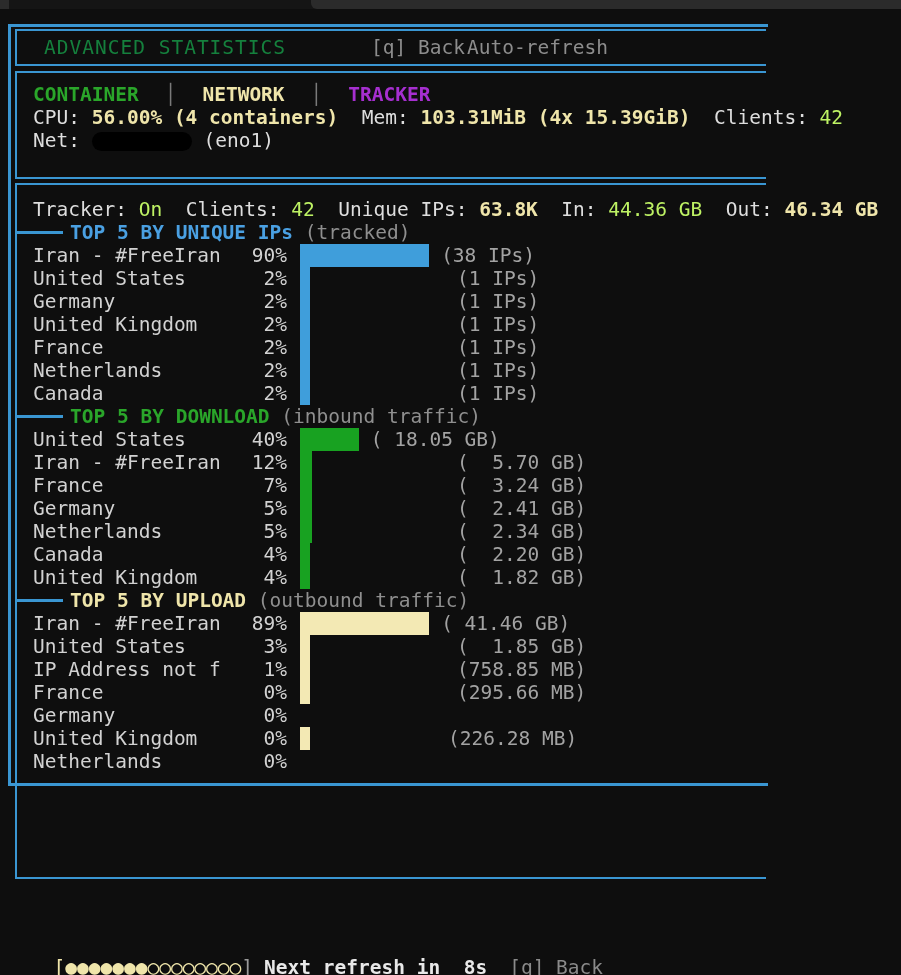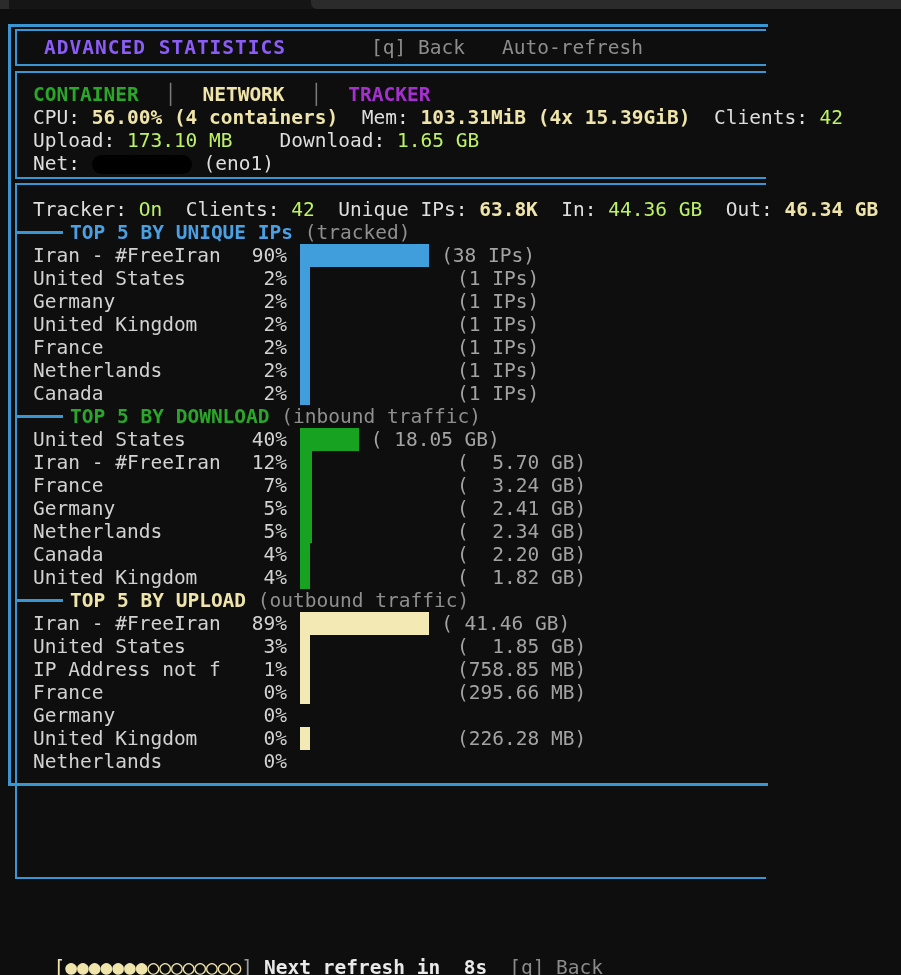--- a/index.html
+++ b/index.html
@@ -17,24 +17,24 @@
     border-left:3px solid #3a96d2;border-top:3px solid #3a96d2;border-bottom:3px solid #3a96d2;}
 
   .box{position:absolute;left:15px;width:751px;box-sizing:border-box;
     border:2px solid #3a96d2;border-right:none;overflow:visible;}
   .box1{top:29px;height:37px;padding-left:27px;line-height:33px;position:absolute;}
   .box2{top:71px;height:108px;padding:10px 0 0 16px;}
   .box3{top:183px;height:696px;padding:13px 0 0 16px;}
 
   .row{height:23px;white-space:pre;position:relative;}
 
-  .title-text{font-weight:bold;color:#8b5cf6;letter-spacing:1px;}
+  .title-text{font-weight:normal;color:#15803d;letter-spacing:1px;}
   .hint{position:absolute;color:#8d8d8d;top:0;}
   .hint-back{left:354px;}
-  .hint-auto{left:485px;}
+  .hint-auto{left:450px;}
 
   .tab{font-weight:bold;}
   .tc-green{color:#2aa62a;}
   .tc-cream{color:#efe5aa;}
   .tc-purple{color:#a62fd0;}
   .tc-blue{color:#4aa0e2;}
   .tab-sep{color:#7a7a7a;margin:0 26px;}
 
   .sg-w{color:#dedede;}
   .sg-g{color:#bef264;text-align:center;}
@@ -72,21 +72,20 @@
 
 <div class="box box1">
   <span class="title-text">ADVANCED STATISTICS</span>
   <span class="hint hint-back">[q] Back</span>
   <span class="hint hint-auto">Auto-refresh</span>
 </div>
 
 <div class="box box2">
   <div class="row" id="tabs-row"><span class="tab tc-green">CONTAINER</span><span class="tab-sep">│</span><span class="tab tc-cream">NETWORK</span><span class="tab-sep">│</span><span class="tab tc-purple">TRACKER</span></div>
   <div class="row" id="line-cpu"><span class="sg-w">CPU: </span><span class="sg-c">56.00% (4 containers)</span><span class="sg-w">  Mem: </span><span class="sg-c">103.31MiB (4x 15.39GiB)</span><span class="sg-w">  Clients: </span><span class="sg-g">42</span></div>
-  <div class="row" id="line-transfer"><span class="sg-w">Upload: </span><span class="sg-g">173.10 MB</span><span class="sg-w">    Download: </span><span class="sg-g">1.65 GB</span></div>
   <div class="row" id="line-net"><span class="sg-w">Net: </span><span class="blob"></span><span class="sg-w"> (eno1)</span></div>
 </div>
 
 <div class="box box3">
   <div class="row" id="line-tracker"><span class="sg-w">Tracker: </span><span class="sg-g">On</span><span class="sg-w">  Clients: </span><span class="sg-g">42</span><span class="sg-w">  Unique IPs: </span><span class="sg-c">63.8K</span><span class="sg-w">  In: </span><span class="sg-g">44.36 GB</span><span class="sg-w">  Out: </span><span class="sg-c">46.34 GB</span></div>
   <div id="charts">
       <div>
         <div class="chart-header"><span class="dash"></span><span class="ch-title tc-blue">TOP 5 BY UNIQUE IPs</span><span class="ch-sub"> (tracked)</span></div>
         <div class="c-row"><span class="c-name">Iran - #FreeIran</span><span class="c-pct">90%</span><span class="c-barcell"><span class="c-bar" style="display: block; width: 129.14px; background: rgb(63, 158, 219);"></span><span class="c-val" style="left: 141.14px;">(38 IPs)</span></span></div>
         <div class="c-row"><span class="c-name">United States</span><span class="c-pct">2%</span><span class="c-barcell"><span class="c-bar" style="display: block; width: 9.5px; background: rgb(63, 158, 219);"></span><span class="c-val" style="left: 157px;">(1 IPs)</span></span></div>
@@ -106,21 +105,21 @@
         <div class="c-row"><span class="c-name">Canada</span><span class="c-pct">4%</span><span class="c-barcell"><span class="c-bar" style="display: block; width: 9.5px; background: rgb(24, 162, 33);"></span><span class="c-val" style="left: 157px;">(  2.20 GB)</span></span></div>
         <div class="c-row"><span class="c-name">United Kingdom</span><span class="c-pct">4%</span><span class="c-barcell"><span class="c-bar" style="display: block; width: 9.5px; background: rgb(24, 162, 33);"></span><span class="c-val" style="left: 157px;">(  1.82 GB)</span></span></div>
       </div>
       <div>
         <div class="chart-header"><span class="dash"></span><span class="ch-title tc-cream">TOP 5 BY UPLOAD</span><span class="ch-sub"> (outbound traffic)</span></div>
         <div class="c-row"><span class="c-name">Iran - #FreeIran</span><span class="c-pct">89%</span><span class="c-barcell"><span class="c-bar" style="display: block; width: 129.14px; background: rgb(243, 233, 180);"></span><span class="c-val" style="left: 141.14px;">( 41.46 GB)</span></span></div>
         <div class="c-row"><span class="c-name">United States</span><span class="c-pct">3%</span><span class="c-barcell"><span class="c-bar" style="display: block; width: 9.5px; background: rgb(243, 233, 180);"></span><span class="c-val" style="left: 157px;">(  1.85 GB)</span></span></div>
         <div class="c-row"><span class="c-name">IP Address not f</span><span class="c-pct">1%</span><span class="c-barcell"><span class="c-bar" style="display: block; width: 9.5px; background: rgb(243, 233, 180);"></span><span class="c-val" style="left: 157px;">(758.85 MB)</span></span></div>
         <div class="c-row"><span class="c-name">France</span><span class="c-pct">0%</span><span class="c-barcell"><span class="c-bar" style="display: block; width: 9.5px; background: rgb(243, 233, 180);"></span><span class="c-val" style="left: 157px;">(295.66 MB)</span></span></div>
         <div class="c-row"><span class="c-name">Germany</span><span class="c-pct">0%</span></div>
-        <div class="c-row"><span class="c-name">United Kingdom</span><span class="c-pct">0%</span><span class="c-barcell"><span class="c-bar" style="display: block; width: 9.5px; background: rgb(243, 233, 180);"></span><span class="c-val" style="left: 157px; text-align: right;">(226.28 MB)</span></span></div>
+        <div class="c-row"><span class="c-name">United Kingdom</span><span class="c-pct">0%</span><span class="c-barcell"><span class="c-bar" style="display: block; width: 9.5px; background: rgb(243, 233, 180);"></span><span class="c-val" style="left: 148px; text-align: right;">(226.28 MB)</span></span></div>
         <div class="c-row"><span class="c-name">Netherlands</span><span class="c-pct">0%</span></div>
       </div>
     </div>
 </div>
 
 <div class="footer">
   <span class="f-bl">[</span><span class="f-dots" id="dots">●●●●●●●○○○○○○○○</span><span class="f-br">]</span><span class="f-txt">Next refresh in  8s</span><span class="f-back">[q] Back</span>
 </div>
 
 </body></html>

